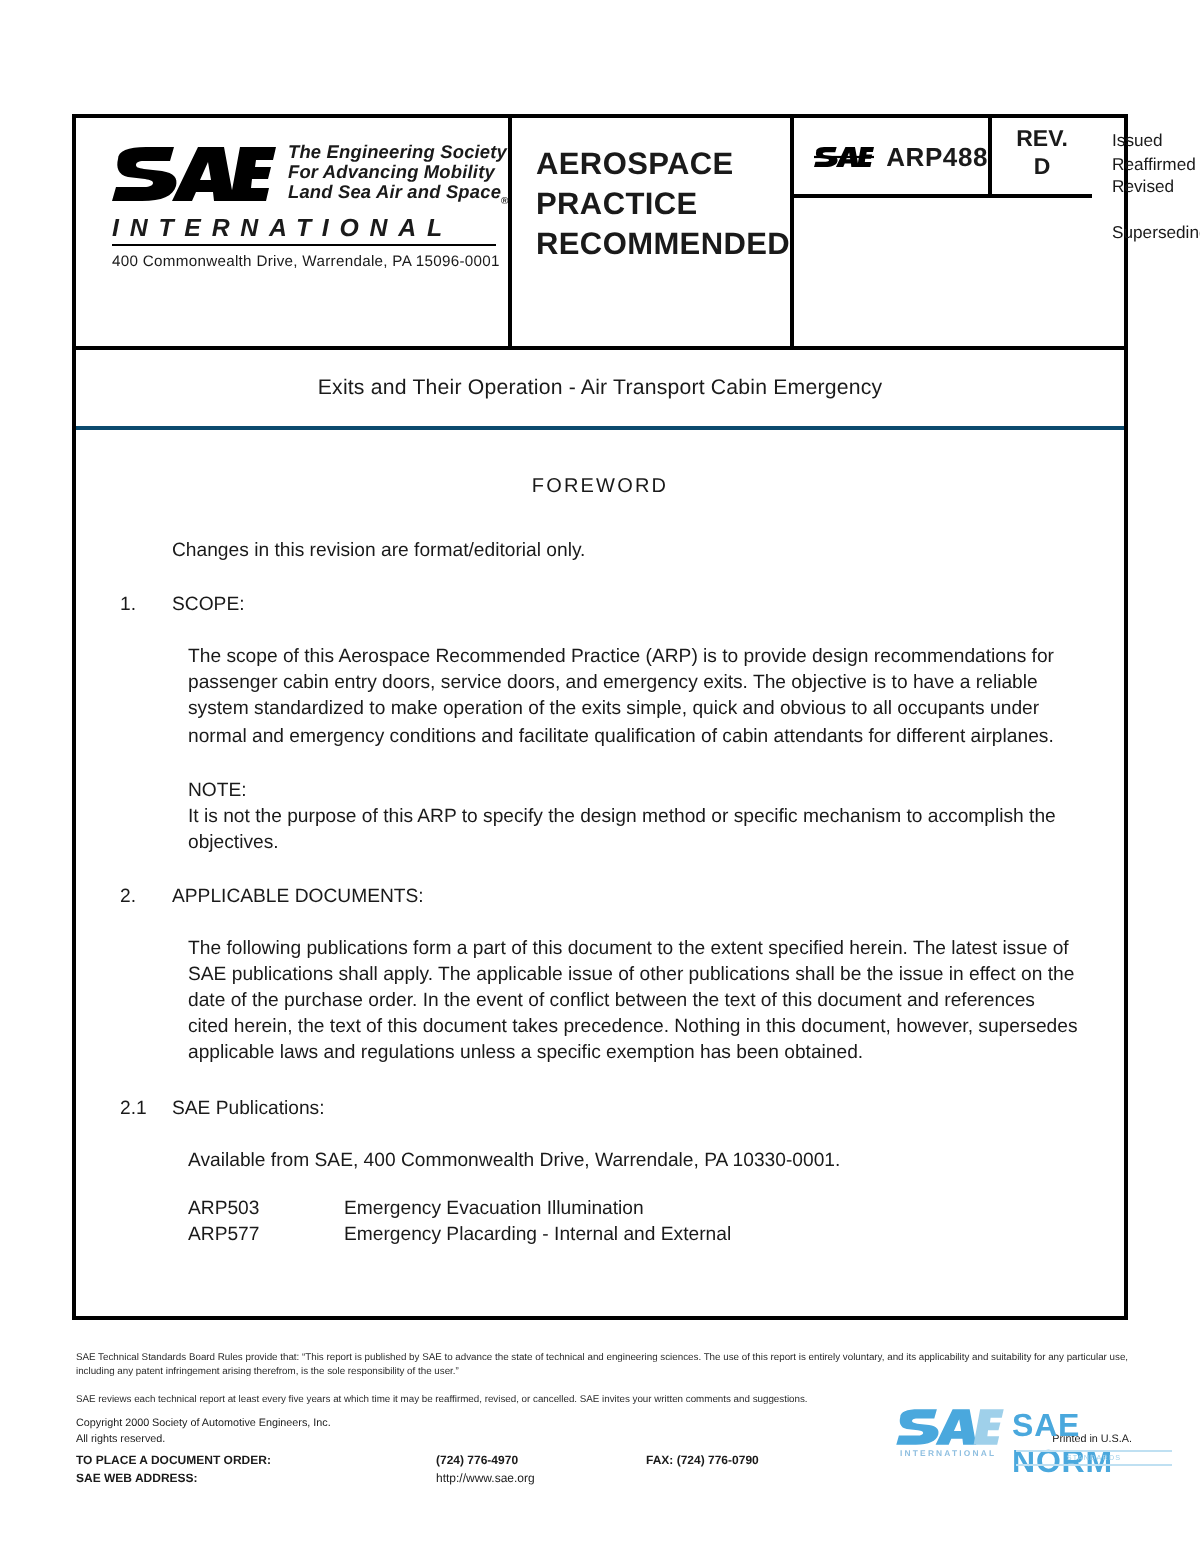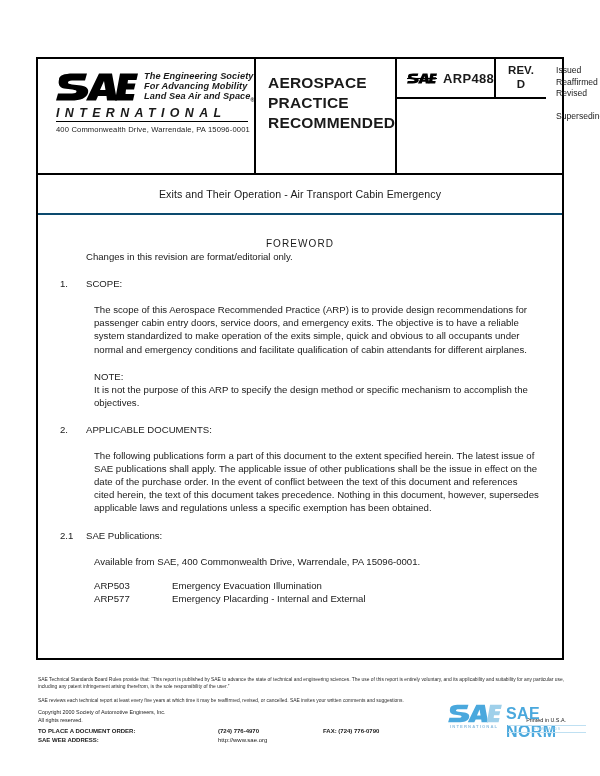--- a/index.html
+++ b/index.html
@@ -183,20 +183,21 @@
   .body {
     padding: 22px 22px 0 22px;
     box-sizing: border-box;
     font-size: 9.6px;
     line-height: 13.1px;
   }
   .foreword-head {
     text-align: center;
     font-size: 10px;
     letter-spacing: 1.1px;
+    margin-bottom: 19px;
   }
   .para { margin: 0 0 14px 0; }
   .ind-1 { margin-left: 26px; }
   .ind-2 { margin-left: 34px; }
 
   .numbered {
     display: flex;
     margin-bottom: 13px;
   }
   .num { width: 26px; flex: none; }
@@ -387,21 +388,21 @@
         <span class="num-body">APPLICABLE DOCUMENTS:</span>
       </div>
 
       <div class="para ind-2">The following publications form a part of this document to the extent specified herein.  The latest issue of SAE publications shall apply.  The applicable issue of other publications shall be the issue in effect on the date of the purchase order.  In the event of conflict between the text of this document and references cited herein, the text of this document takes precedence.  Nothing in this document, however, supersedes applicable laws and regulations unless a specific exemption has been obtained.</div>
 
       <div class="numbered">
         <span class="num">2.1</span>
         <span class="num-body">SAE Publications:</span>
       </div>
 
-      <div class="para ind-2">Available from SAE, 400 Commonwealth Drive, Warrendale, PA 15096-0001.</div>
+      <div class="para ind-2">Available from SAE, 400 Commonwealth Drive, Warrendale, PA 10330-0001.</div>
 
       <div class="ind-2" style="margin-top:-3px;">
         <div class="ref-row">
           <span class="ref-id">ARP503</span>
           <span class="ref-title">Emergency Evacuation Illumination</span>
         </div>
         <div class="ref-row">
           <span class="ref-id">ARP577</span>
           <span class="ref-title">Emergency Placarding - Internal and External</span>
         </div>

